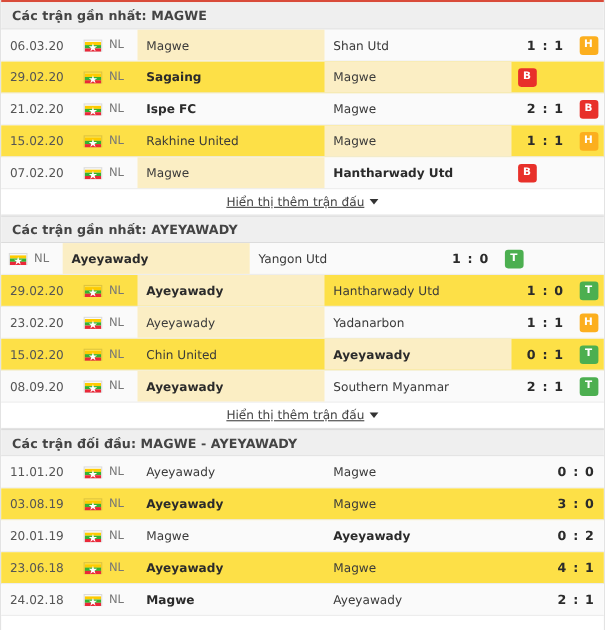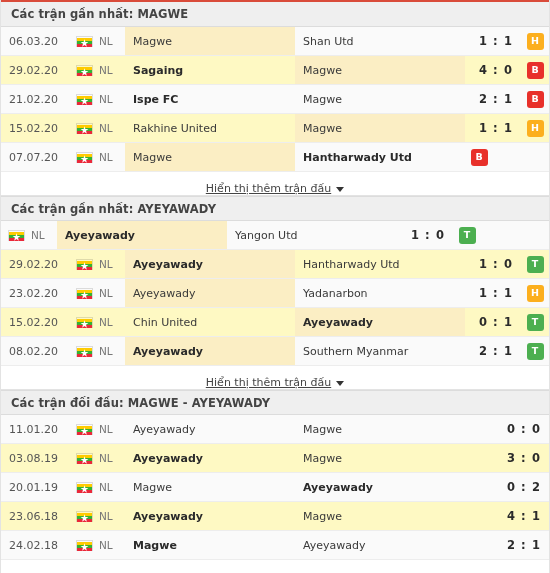--- a/index.html
+++ b/index.html
@@ -44,21 +44,21 @@
   .sec-head.first{border-top:none;}
   
   .rows{background:#ffffff;}
   .row{
     height:29px;
     display:flex;
     align-items:stretch;
     border-bottom:1px solid #ededed;
     position:relative;
     box-sizing:border-box;
-    background:#fef9c3;
+    background:#fde047;
   }
   .row.alt{background:#fafafa;}
   .row:last-child{border-bottom:1px solid #ededed;}
   .c-date{
     width:68px;
     padding-left:8px;
     display:flex;align-items:center;
     color:#555555;
     font-size:11px;
     box-sizing:border-box;
@@ -126,21 +126,21 @@
     font-size:9.5px;
     font-weight:bold;
     line-height:1;
   }
   .badge.T{background:#4caf50;}
   .badge.H{background:#fcaf1e;}
   .badge.B{background:#e8302a;}
   
   .more{
     height:24px;
-    display:flex;align-items:flex-end;justify-content:center;
+    display:flex;align-items:center;justify-content:center;
     background:#ffffff;
     border-bottom:1px solid #e3e3e3;
     box-sizing:border-box;
   }
   .more-link{
     color:#444444;
     font-size:11px;
     text-decoration:underline;
     cursor:pointer;
   }
@@ -188,21 +188,20 @@
             <span class="flag"><svg width="15" height="9" viewBox="0 0 15 9" xmlns="http://www.w3.org/2000/svg">
                 <rect width="15" height="3" y="0" fill="#fecb00"></rect>
                 <rect width="15" height="3" y="3" fill="#34b233"></rect>
                 <rect width="15" height="3" y="6" fill="#ea2839"></rect>
                 <polygon points="7.5,1.3 8.42,4.1 11.37,4.1 8.98,5.83 9.9,8.63 7.5,6.9 5.1,8.63 6.02,5.83 3.63,4.1 6.58,4.1" fill="#ffffff"></polygon>
               </svg></span>
           </div>
           <div class="c-lg">NL</div>
           <div class="c-home win">Sagaing</div>
           <div class="c-away hl">Magwe</div>
-          <div class="c-score">4 : 0</div>
           <div class="c-badge">
             <span class="badge B">B</span>
           </div>
         </div>
         <div class="row alt">
           <div class="c-date">21.02.20</div>
           <div class="c-flag">
             <span class="flag"><svg width="15" height="9" viewBox="0 0 15 9" xmlns="http://www.w3.org/2000/svg">
                 <rect width="15" height="3" y="0" fill="#fecb00"></rect>
                 <rect width="15" height="3" y="3" fill="#34b233"></rect>
@@ -230,21 +229,21 @@
           </div>
           <div class="c-lg">NL</div>
           <div class="c-home">Rakhine United</div>
           <div class="c-away hl">Magwe</div>
           <div class="c-score">1 : 1</div>
           <div class="c-badge">
             <span class="badge H">H</span>
           </div>
         </div>
         <div class="row alt">
-          <div class="c-date">07.07.20</div>
+          <div class="c-date">07.02.20</div>
           <div class="c-flag">
             <span class="flag"><svg width="15" height="9" viewBox="0 0 15 9" xmlns="http://www.w3.org/2000/svg">
                 <rect width="15" height="3" y="0" fill="#fecb00"></rect>
                 <rect width="15" height="3" y="3" fill="#34b233"></rect>
                 <rect width="15" height="3" y="6" fill="#ea2839"></rect>
                 <polygon points="7.5,1.3 8.42,4.1 11.37,4.1 8.98,5.83 9.9,8.63 7.5,6.9 5.1,8.63 6.02,5.83 3.63,4.1 6.58,4.1" fill="#ffffff"></polygon>
               </svg></span>
           </div>
           <div class="c-lg">NL</div>
           <div class="c-home hl">Magwe</div>
@@ -324,21 +323,21 @@
           </div>
           <div class="c-lg">NL</div>
           <div class="c-home">Chin United</div>
           <div class="c-away hl win">Ayeyawady</div>
           <div class="c-score">0 : 1</div>
           <div class="c-badge">
             <span class="badge T">T</span>
           </div>
         </div>
         <div class="row alt">
-          <div class="c-date">08.02.20</div>
+          <div class="c-date">08.09.20</div>
           <div class="c-flag">
             <span class="flag"><svg width="15" height="9" viewBox="0 0 15 9" xmlns="http://www.w3.org/2000/svg">
                 <rect width="15" height="3" y="0" fill="#fecb00"></rect>
                 <rect width="15" height="3" y="3" fill="#34b233"></rect>
                 <rect width="15" height="3" y="6" fill="#ea2839"></rect>
                 <polygon points="7.5,1.3 8.42,4.1 11.37,4.1 8.98,5.83 9.9,8.63 7.5,6.9 5.1,8.63 6.02,5.83 3.63,4.1 6.58,4.1" fill="#ffffff"></polygon>
               </svg></span>
           </div>
           <div class="c-lg">NL</div>
           <div class="c-home hl win">Ayeyawady</div>

